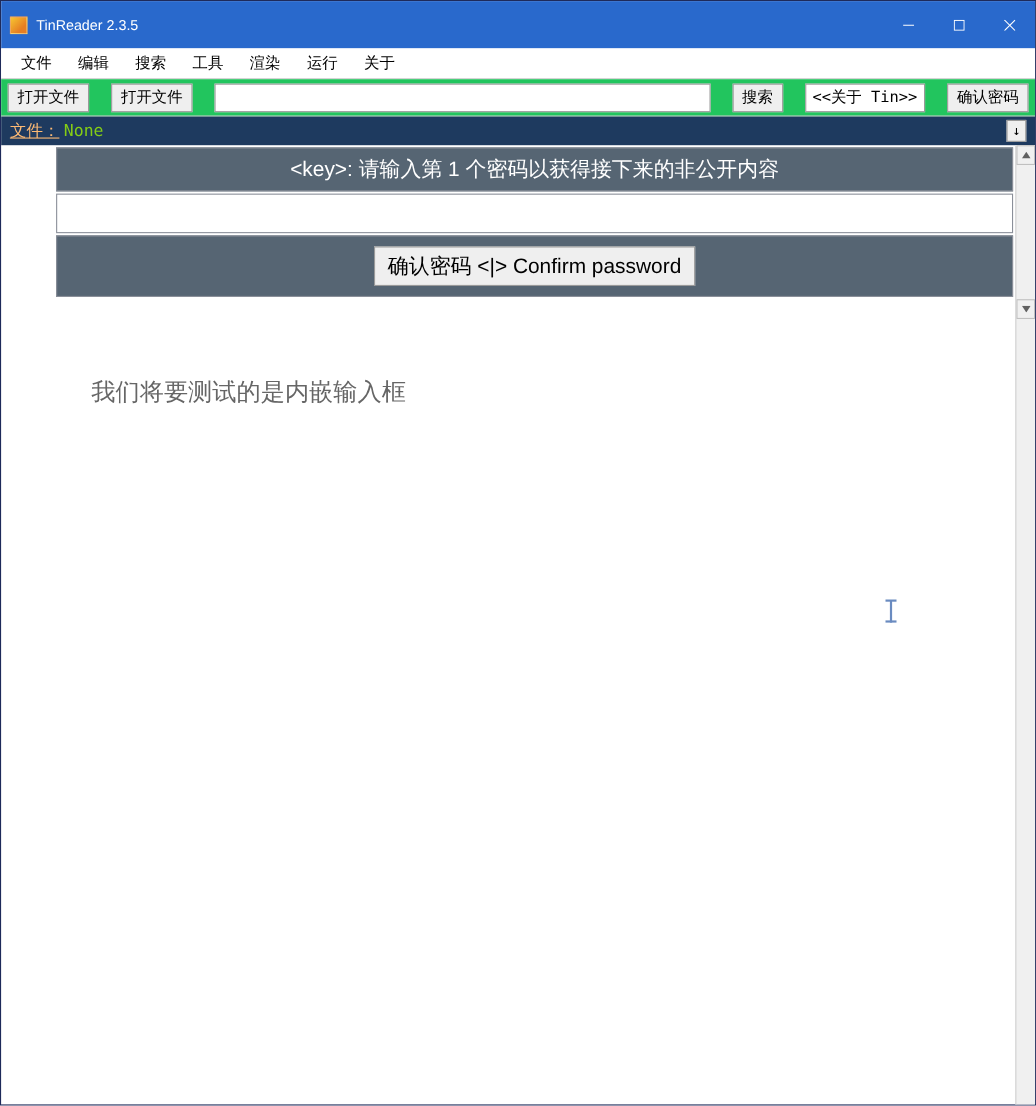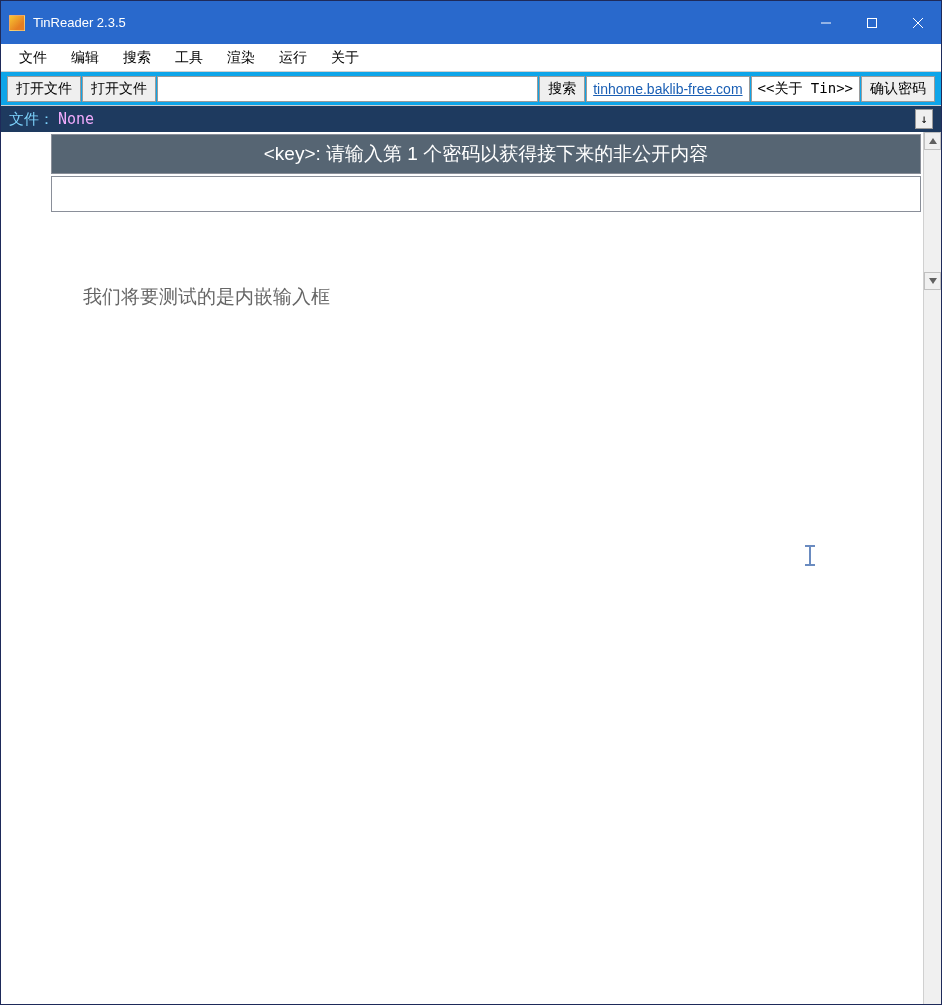--- a/index.html
+++ b/index.html
@@ -54,25 +54,25 @@
       gap: 0;
     }
     .menu-item {
       padding: 4px 12px;
       font-size: 14px;
       cursor: pointer;
     }
 
     .toolbar {
       height: 34px;
-      background: #0ea5e9;
+      background: #22c55e;
       display: flex;
       align-items: center;
       padding: 2px 6px;
-      gap: 1px;
+      gap: 20px;
       border-bottom: 1px solid #d0d0d0;
     }
     .tbtn {
       background: #efefef;
       border: 1px solid #9a9a9a;
       padding: 2px 8px;
       font-size: 14px;
       cursor: pointer;
       height: 26px;
       display: flex;
@@ -113,22 +113,22 @@
     .filebar {
       height: 26px;
       background: #1e3a5f;
       display: flex;
       align-items: center;
       padding: 0 8px;
       color: #00bcd4;
       font-size: 15px;
       font-family: "SimSun", monospace;
     }
-    .filebar .file-label { color: #7dd3fc; }
-    .filebar .file-name { color: #f0abfc; margin-left: 4px;}
+    .filebar .file-label { color: #fdba74; text-decoration: underline; }
+    .filebar .file-name { color: #84cc16; margin-left: 4px;}
     .filebar .scroll-down {
       margin-left: auto;
       width: 18px;
       height: 20px;
       background: #efefef;
       border: 1px solid #9a9a9a;
       display: flex;
       align-items: center;
       justify-content: center;
       cursor: pointer;
@@ -197,21 +197,21 @@
     .confirm-btn {
       background: #efefef;
       border: 1px solid #9a9a9a;
       padding: 4px 12px;
       font-size: 19px;
       cursor: pointer;
     }
 
     .main-text {
       padding: 70px 34px;
-      font-size: 19px;
+      font-size: 22px;
       color: #666;
     }
 
     .text-cursor {
       position: absolute;
       left: 756px;
       top: 414px;
       width: 10px;
       height: 20px;
       pointer-events: none;
@@ -271,39 +271,41 @@
   <div class="menu-item">渲染</div>
   <div class="menu-item">运行</div>
   <div class="menu-item">关于</div>
 </div>
 
 <div class="toolbar">
   <div class="tbtn">打开文件</div>
   <div class="tbtn">打开文件</div>
   <input class="search-field" type="text" value="" style="">
   <div class="tbtn">搜索</div>
-  <div class="link-box">tinhome.baklib-free.com</div>
   <div class="about-box">&lt;&lt;关于 Tin&gt;&gt;</div>
   <div class="tbtn">确认密码</div>
 </div>
 
 <div class="filebar">
   <span class="file-label">文件：</span>
   <span class="file-name">None</span>
   <div class="scroll-down">
     <span>↓</span>
   </div>
 </div>
 
 <div class="content-wrap">
   <div class="content-scroll">
     <div class="key-banner">
       <span>&lt;key&gt;: 请输入第 1 个密码以获得接下来的非公开内容</span>
     </div>
     <div class="key-input-row"></div>
+    <div class="confirm-row">
+      <button class="confirm-btn">确认密码 &lt;|&gt; Confirm password</button>
+    </div>
     <div class="main-text">
       <span>我们将要测试的是内嵌输入框</span>
     </div>
     <div class="text-cursor"></div>
   </div>
   <div class="vscroll">
     <div class="sbtn top">
       <svg width="8" height="6">
           <polygon points="4,0 8,6 0,6"></polygon>
         </svg>

